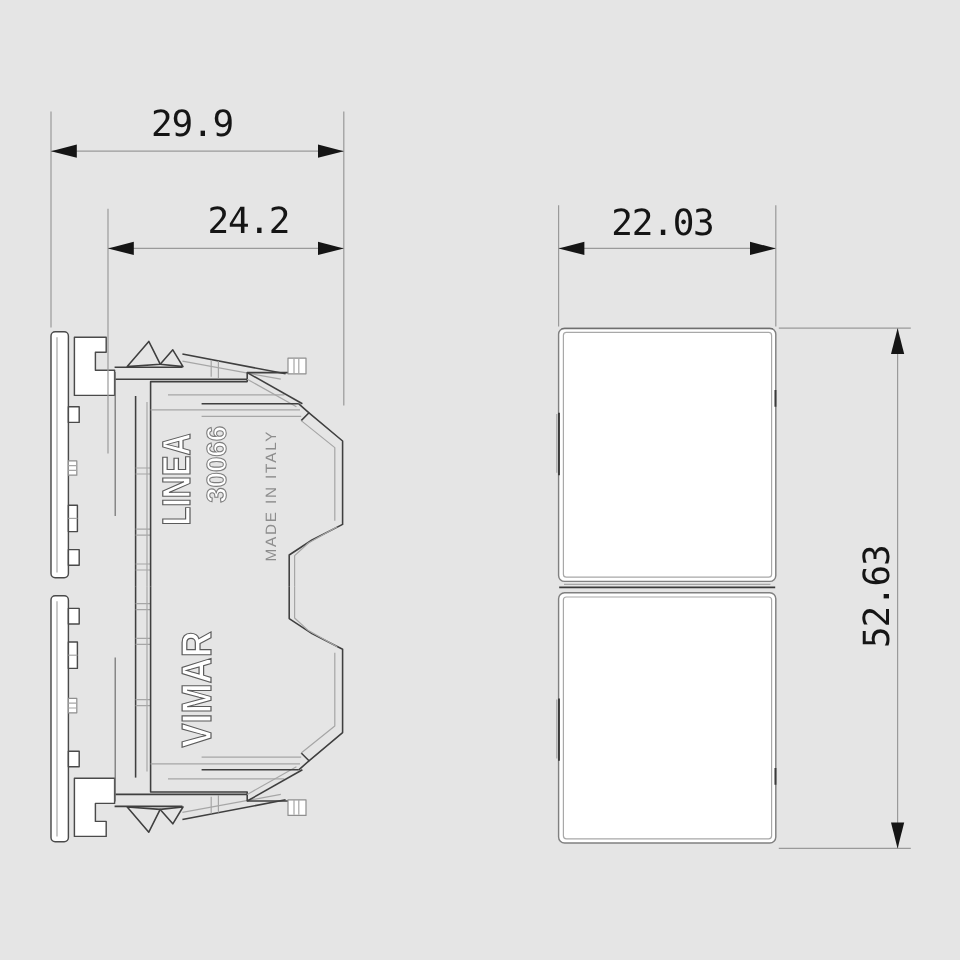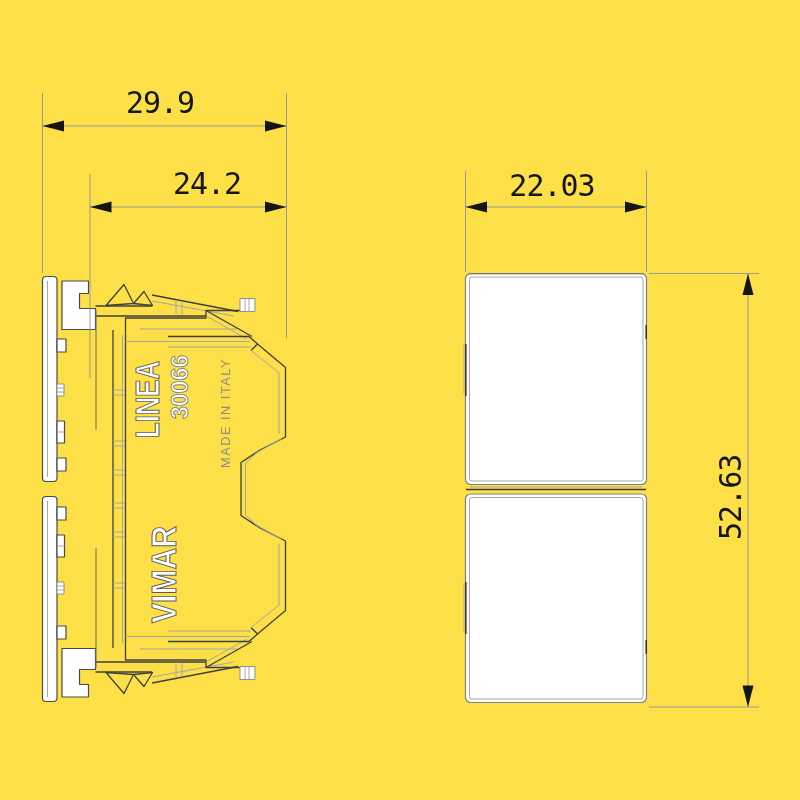--- a/index.html
+++ b/index.html
@@ -1,16 +1,16 @@
 <!DOCTYPE html>
 <html><head>
 <meta charset="utf-8">
 <style>
   html,body{margin:0;padding:0;background:#ffffff;}
-  .canvas{position:relative;width:800px;height:800px;background:#fde047;overflow:hidden;
+  .canvas{position:relative;width:800px;height:800px;background:#e5e5e5;overflow:hidden;
           font-family:"Liberation Sans",sans-serif;}
   svg{display:block;}
 
   
   .ln-h{stroke:#3f3f3f;stroke-width:1.3;fill:none;stroke-linejoin:round;stroke-linecap:butt;}
   .ln-m{stroke:#6f6f6f;stroke-width:1;fill:none;stroke-linejoin:round;}
   .ln-l{stroke:#a6a6a6;stroke-width:1;fill:none;stroke-linejoin:round;}
   .shape-w{fill:#ffffff;stroke:#4a4a4a;stroke-width:1.2;stroke-linejoin:round;}
   .shape-l{fill:#ffffff;stroke:#8f8f8f;stroke-width:1;stroke-linejoin:round;}
 

